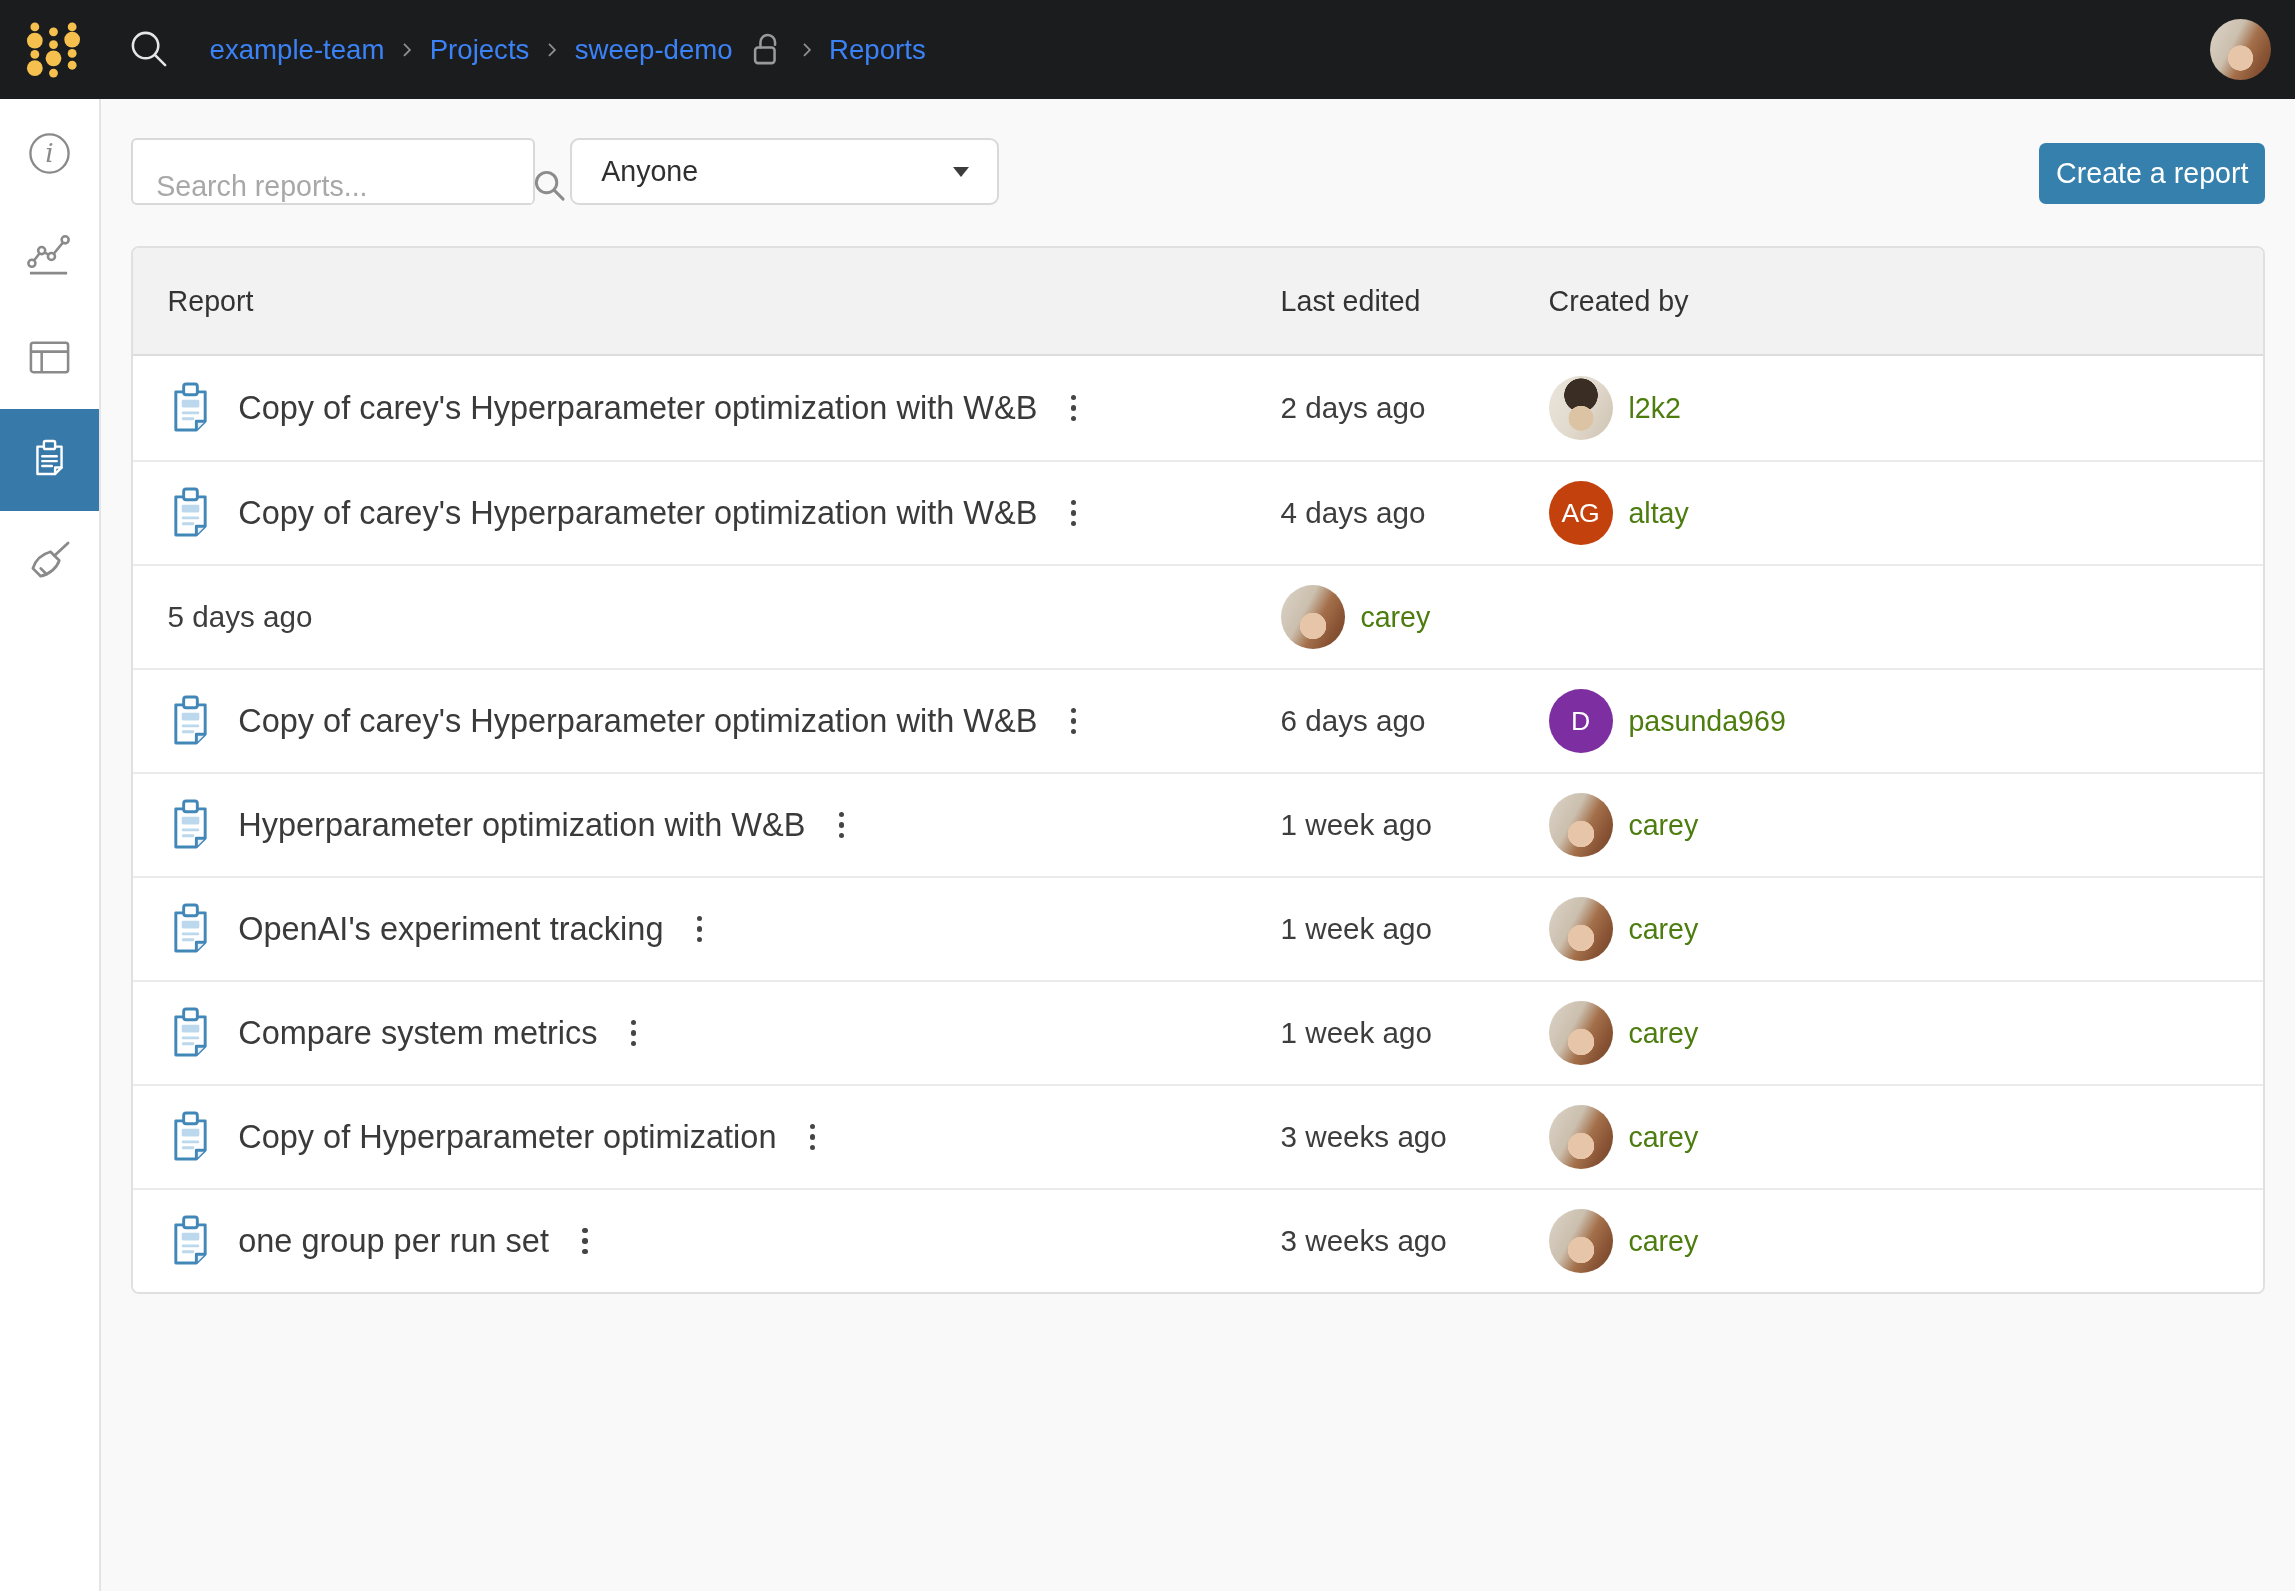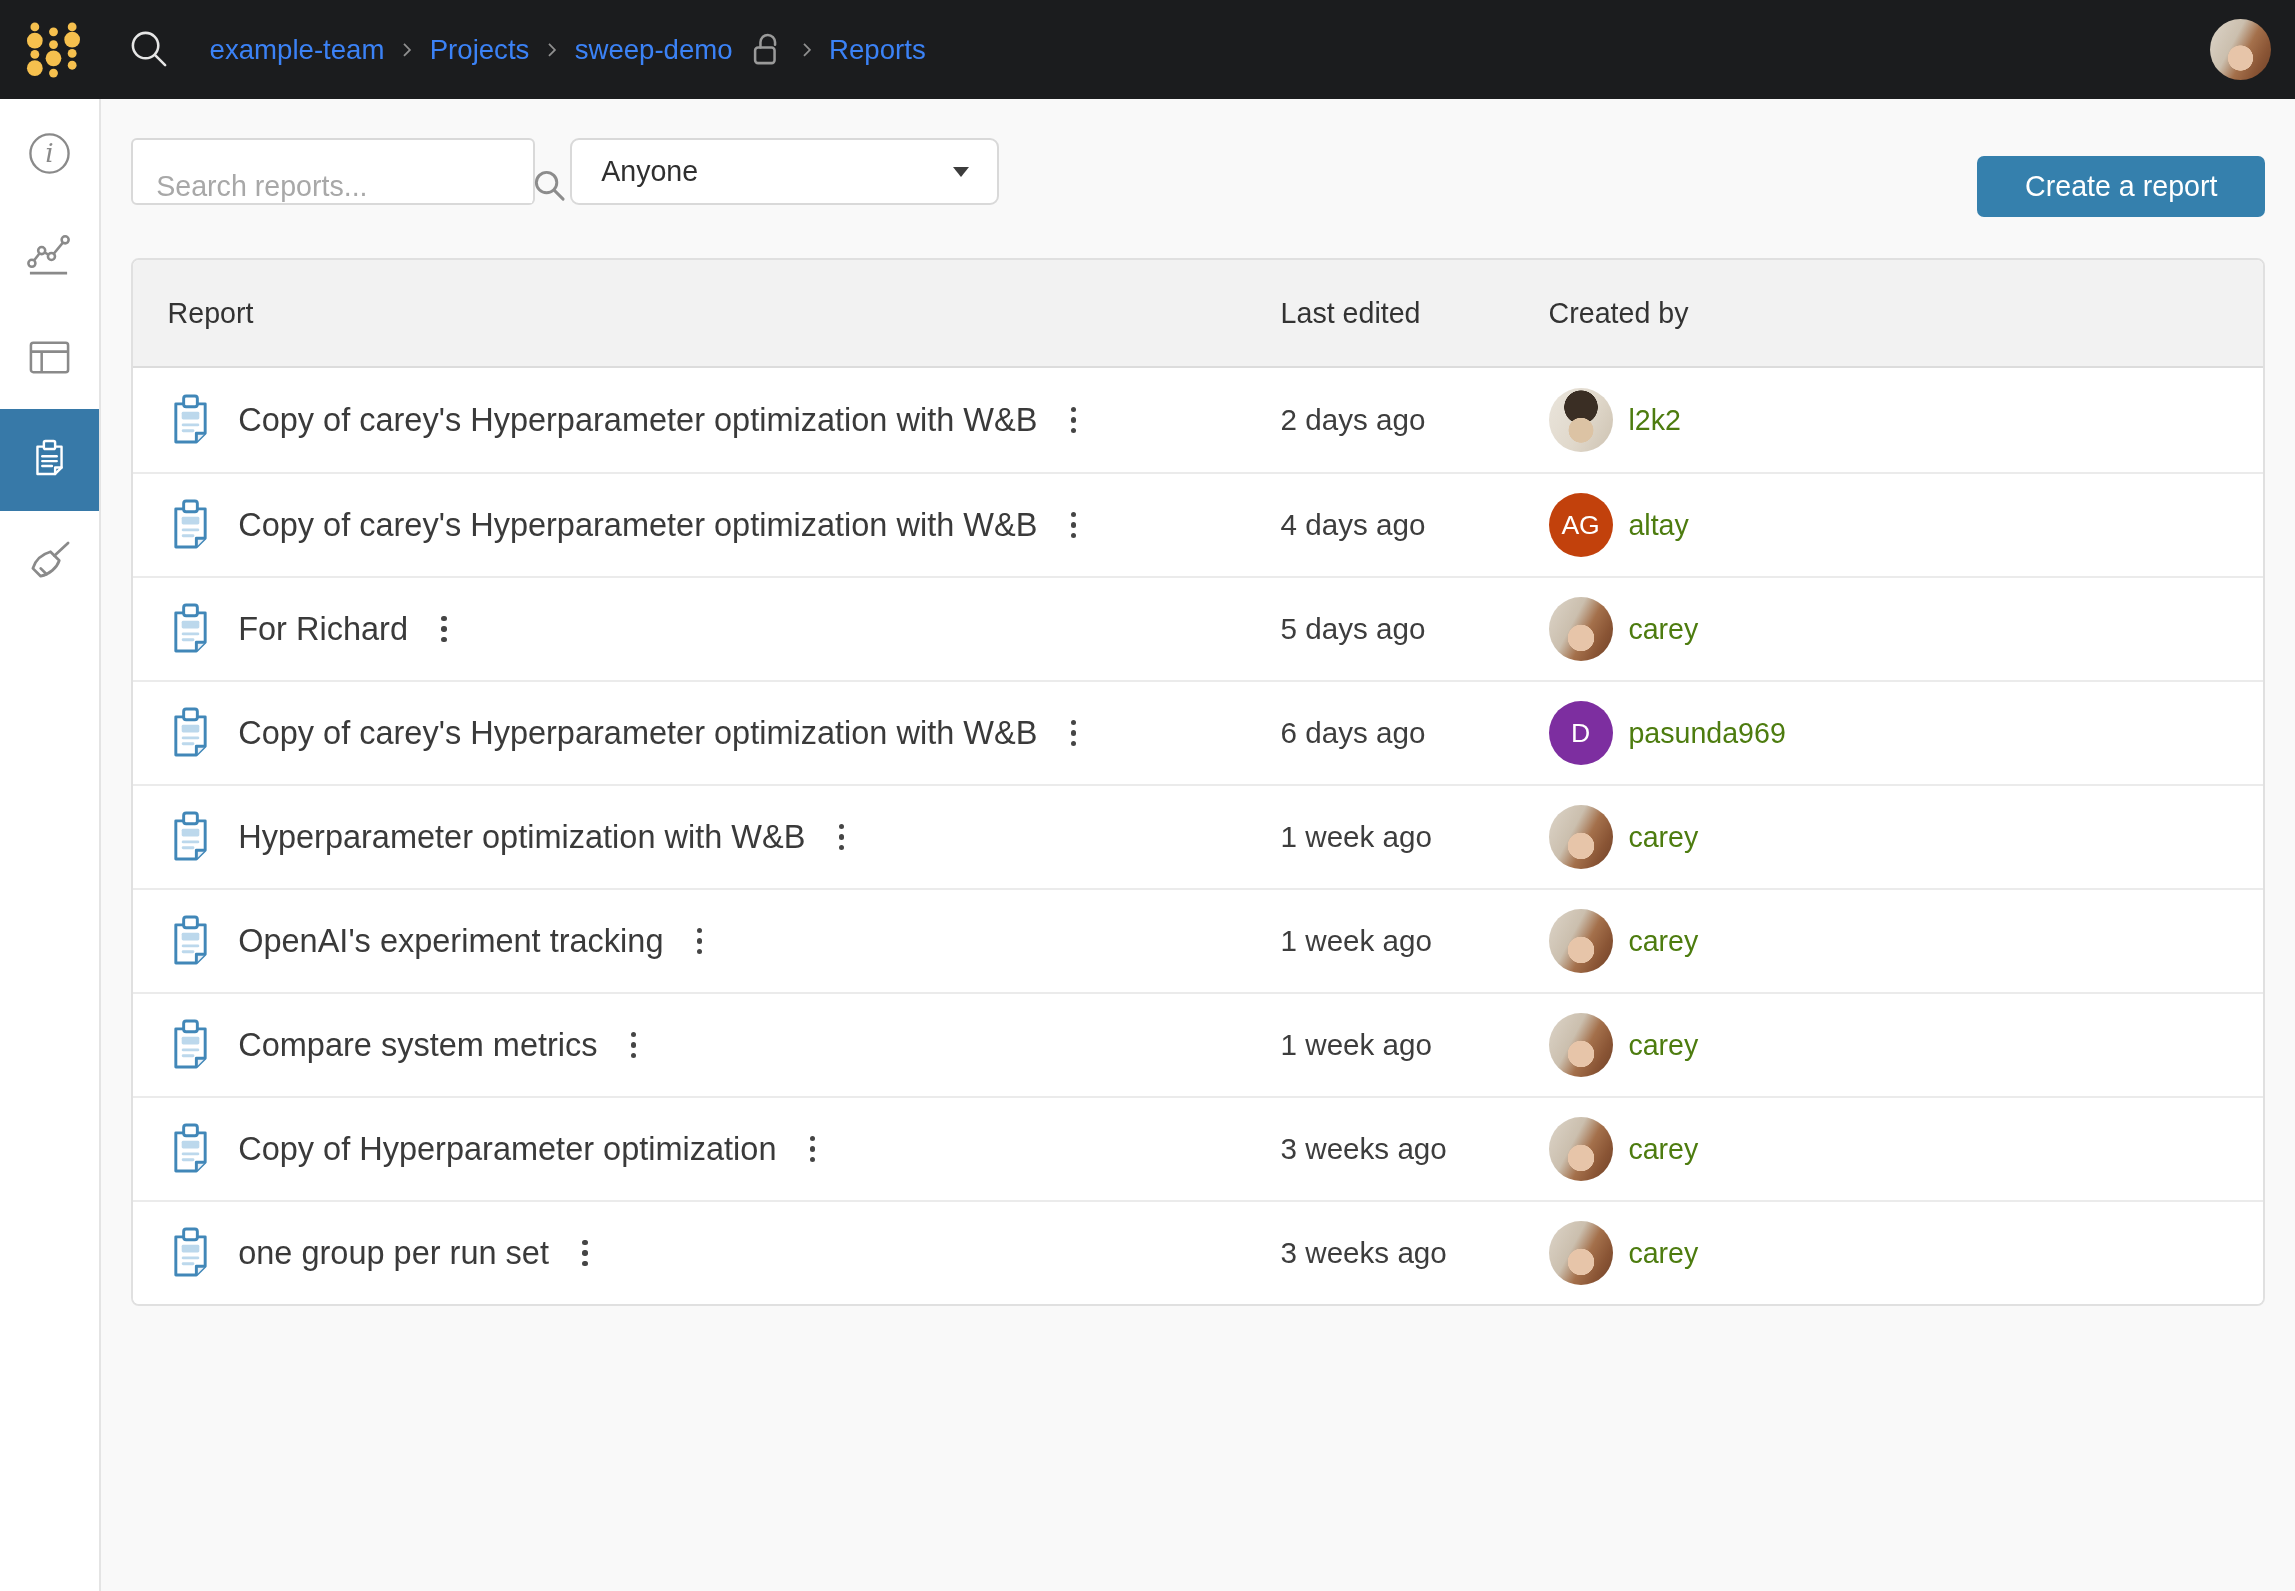--- a/index.html
+++ b/index.html
@@ -94,22 +94,22 @@
     font-size:28.6px; color:#2f2f2f;
     cursor:pointer;
   }
   .caret-down {
     width:0; height:0;
     border-left:8.9px solid transparent; border-right:8.9px solid transparent;
     border-top:10.8px solid #3c3c3c;
   }
 
   .create-btn {
-    margin-left:auto; margin-top:18px;
-    height:61px; padding:0 48px;
+    margin-left:auto; margin-top:5px;
+    height:61px; padding:0 17px;
     background:#3580ad; color:#ffffff;
     border:none; border-radius:6.9px;
     font-family:"Liberation Sans", sans-serif;
     font-size:28.6px;
     display:flex; align-items:center;
     cursor:pointer;
   }
 
   
   .report-card {
@@ -327,36 +327,20 @@
               </span>
     </div>
     <div class="time-cell">4 days ago</div>
     <div class="creator-cell">
       <span class="avatar" style="background: #c2410c;">AG</span>
       <span class="creator-name">altay</span>
     </div>
   </div>
 
   <div class="grid-row trow">
-    <div class="title-cell">
-      <svg class="report-icon" viewBox="0 0 46 58" fill="none">
-        <path d="M8 12 h30 v30 l-9 9 H8 z" fill="#ffffff" stroke="#4187b8" stroke-width="3" stroke-linejoin="round"></path>
-        <rect x="16" y="4" width="14" height="11" rx="2.5" fill="#ffffff" stroke="#4187b8" stroke-width="3"></rect>
-        <rect x="14" y="20" width="18" height="8" rx="1.5" fill="#bcd8ec"></rect>
-        <rect x="14" y="32" width="18" height="3" rx="1.5" fill="#bcd8ec"></rect>
-        <rect x="14" y="38" width="13" height="3" rx="1.5" fill="#bcd8ec"></rect>
-        <path d="M29 51 v-9 h9" fill="#eaf2f9" stroke="#4187b8" stroke-width="3" stroke-linejoin="round"></path>
-      </svg>
-      <span class="report-title">For Richard</span>
-      <span class="kebab">
-                <i></i>
-                <i></i>
-                <i></i>
-              </span>
-    </div>
     <div class="time-cell">5 days ago</div>
     <div class="creator-cell">
       <span class="avatar avatar--photo-female"></span>
       <span class="creator-name">carey</span>
     </div>
   </div>
 
   <div class="grid-row trow">
     <div class="title-cell">
       <svg class="report-icon" viewBox="0 0 46 58" fill="none">

